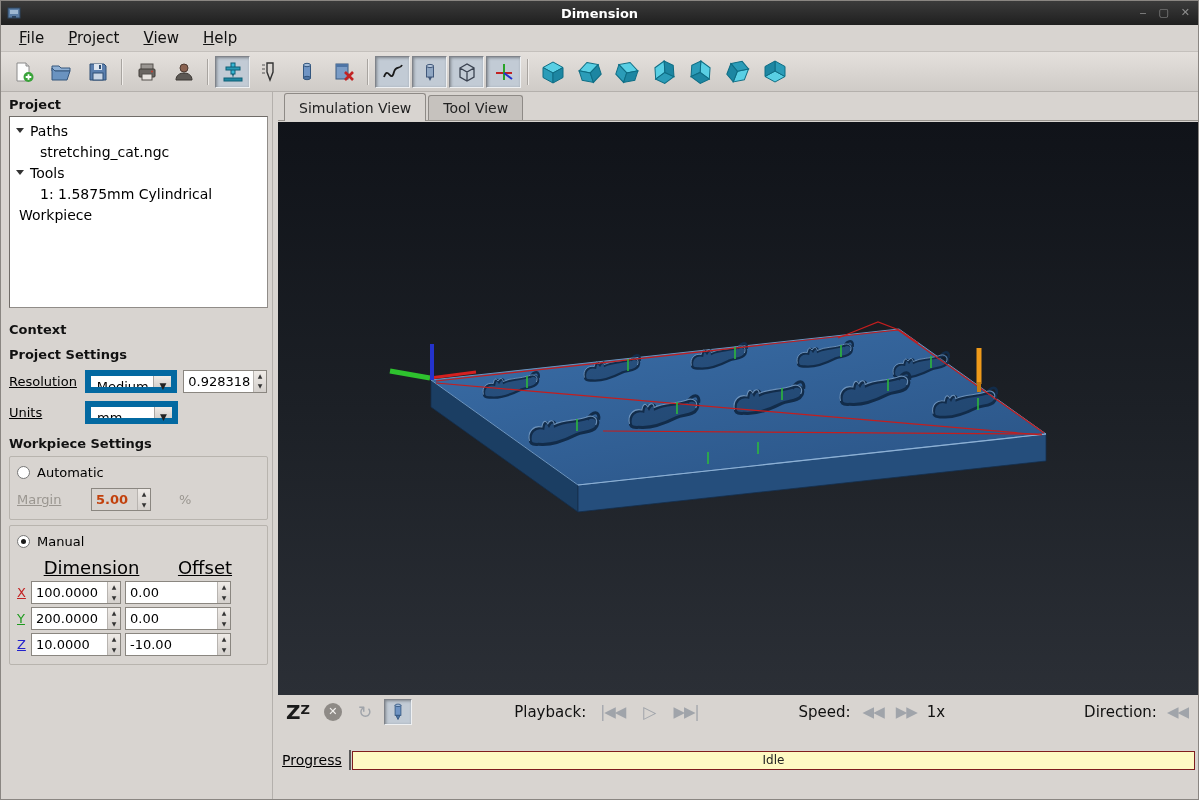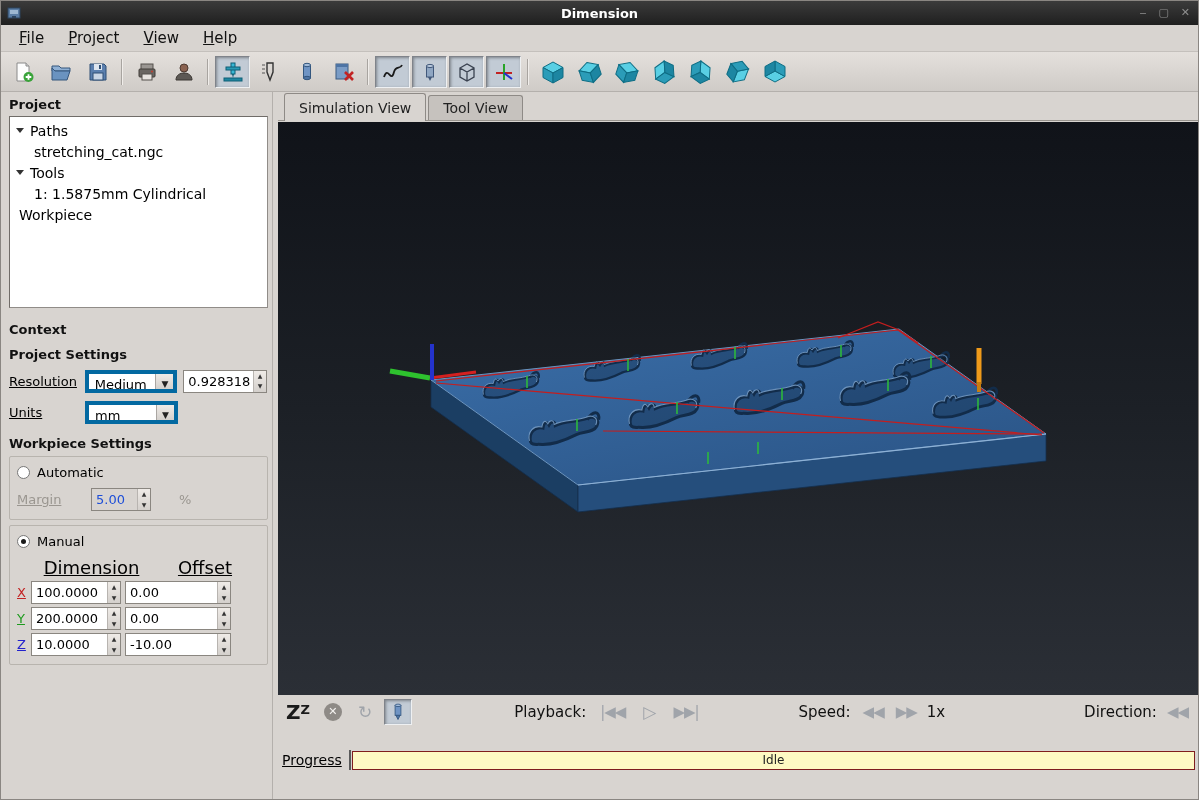--- a/index.html
+++ b/index.html
@@ -34,31 +34,31 @@
     border-left:1px solid #a8a4a0; border-right:1px solid #f0edea; }
 
   
   .left-panel { position:absolute; top:91px; left:0; width:272px; bottom:0;
     background:#d8d4d0; border-right:1px solid #b4b0ac; padding:5px 5px 0 8px; }
   .sec-title { font-size:13px; font-weight:bold; color:#111; }
   .tree { width:259px; height:192px; background:#fff; border:1px solid #908c88;
     border-top-color:#706c68; border-left-color:#706c68; margin-top:4px;
     font-size:14px; padding-top:3px; overflow:hidden; }
   .tree-row { height:21px; display:flex; align-items:center; padding-left:4px; color:#000; }
-  .tree-row.child { padding-left:24px; }
+  .tree-row.child { padding-left:30px; }
   .tree-row.rootplain { padding-left:9px; }
   .expander { width:0; height:0; border-left:4px solid transparent; border-right:4px solid transparent;
     border-top:5px solid #333; margin:0 6px 0 2px; }
 
   .context-title { margin-top:14px; }
   .ps-title { margin-top:10px; }
   .setting-row { display:flex; align-items:center; margin-top:7px; height:24px; }
   .setting-row .lab { width:76px; font-size:13px; }
   .link { text-decoration:underline; color:#000; cursor:default; }
-  .combo { display:inline-flex; width:93px; height:23px; border:4px solid #0369a1; background:#fff; }
+  .combo { display:inline-flex; width:93px; height:23px; border:6px solid #0369a1; background:#fff; }
   .combo .val { flex:1; font-size:13px; padding:3px 0 0 6px; white-space:nowrap; overflow:hidden; }
   .combo .arrow { width:18px; background:linear-gradient(#efebe7,#d4d0cc); border-left:1px solid #aaa6a2;
     text-align:center; font-size:9px; line-height:21px; color:#222; }
   .spin { display:inline-flex; height:23px; border:1px solid #8a8680; background:#fff; }
   .spin .val { flex:1; font-size:13px; padding:3px 2px 0 4px; white-space:nowrap; overflow:hidden; }
   .spin .btns { width:13px; display:flex; flex-direction:column; border-left:1px solid #b8b4b0;
     background:linear-gradient(#efebe7,#d4d0cc); }
   .spin .btns span { flex:1; font-size:6px; line-height:10px; text-align:center; color:#333; }
   .spin.w84 { width:84px; margin-left:6px; }
   .spin.w113 { width:90px; }
@@ -68,21 +68,21 @@
   .ws-title { margin-top:12px; }
   .groupbox { width:259px; border:1px solid #b8b4ae; border-radius:2px; margin-top:5px; padding:5px 6px 8px 7px; }
   .radio-row { display:flex; align-items:center; font-size:13px; height:20px; }
   .radio { width:13px; height:13px; border-radius:50%; border:1px solid #777; background:#fff;
     display:inline-block; margin-right:7px; position:relative; flex:none; }
   .radio.checked::after { content:""; position:absolute; inset:3px; border-radius:50%; background:#1a1a1a; }
   .margin-row { display:flex; align-items:center; margin-top:6px; font-size:13px; }
   .margin-row .lab { width:44px; }
   .disabled, .disabled .link { color:#9a9690 !important; text-decoration-color:#9a9690;gap:24px; }
   .spin.dis { background:#d8d4d0; }
-  .spin.dis .val { color:#1d4ed8; }
+  .spin.dis .val { color:#c2410c;font-weight:bold; }
   .pct { margin-left:4px; }
   .col-headers { display:flex; font-size:18px; margin:6px 0 3px 18px; }
   .col-headers .h1 { width:113px; text-align:center; }
   .col-headers .h2 { width:106px; text-align:center; margin-left:4px; }
   .axis-row { display:flex; align-items:center; margin-top:3px; }
   .axis-lab { width:14px; font-size:13px; font-weight:normal; }
   .ax-x { color:#c22222; } .ax-y { color:#1d9a1d; } .ax-z { color:#2222cc; }
 
   
   .main { position:absolute; top:91px; left:272px; right:0; bottom:0; background:#d8d4d0; }

